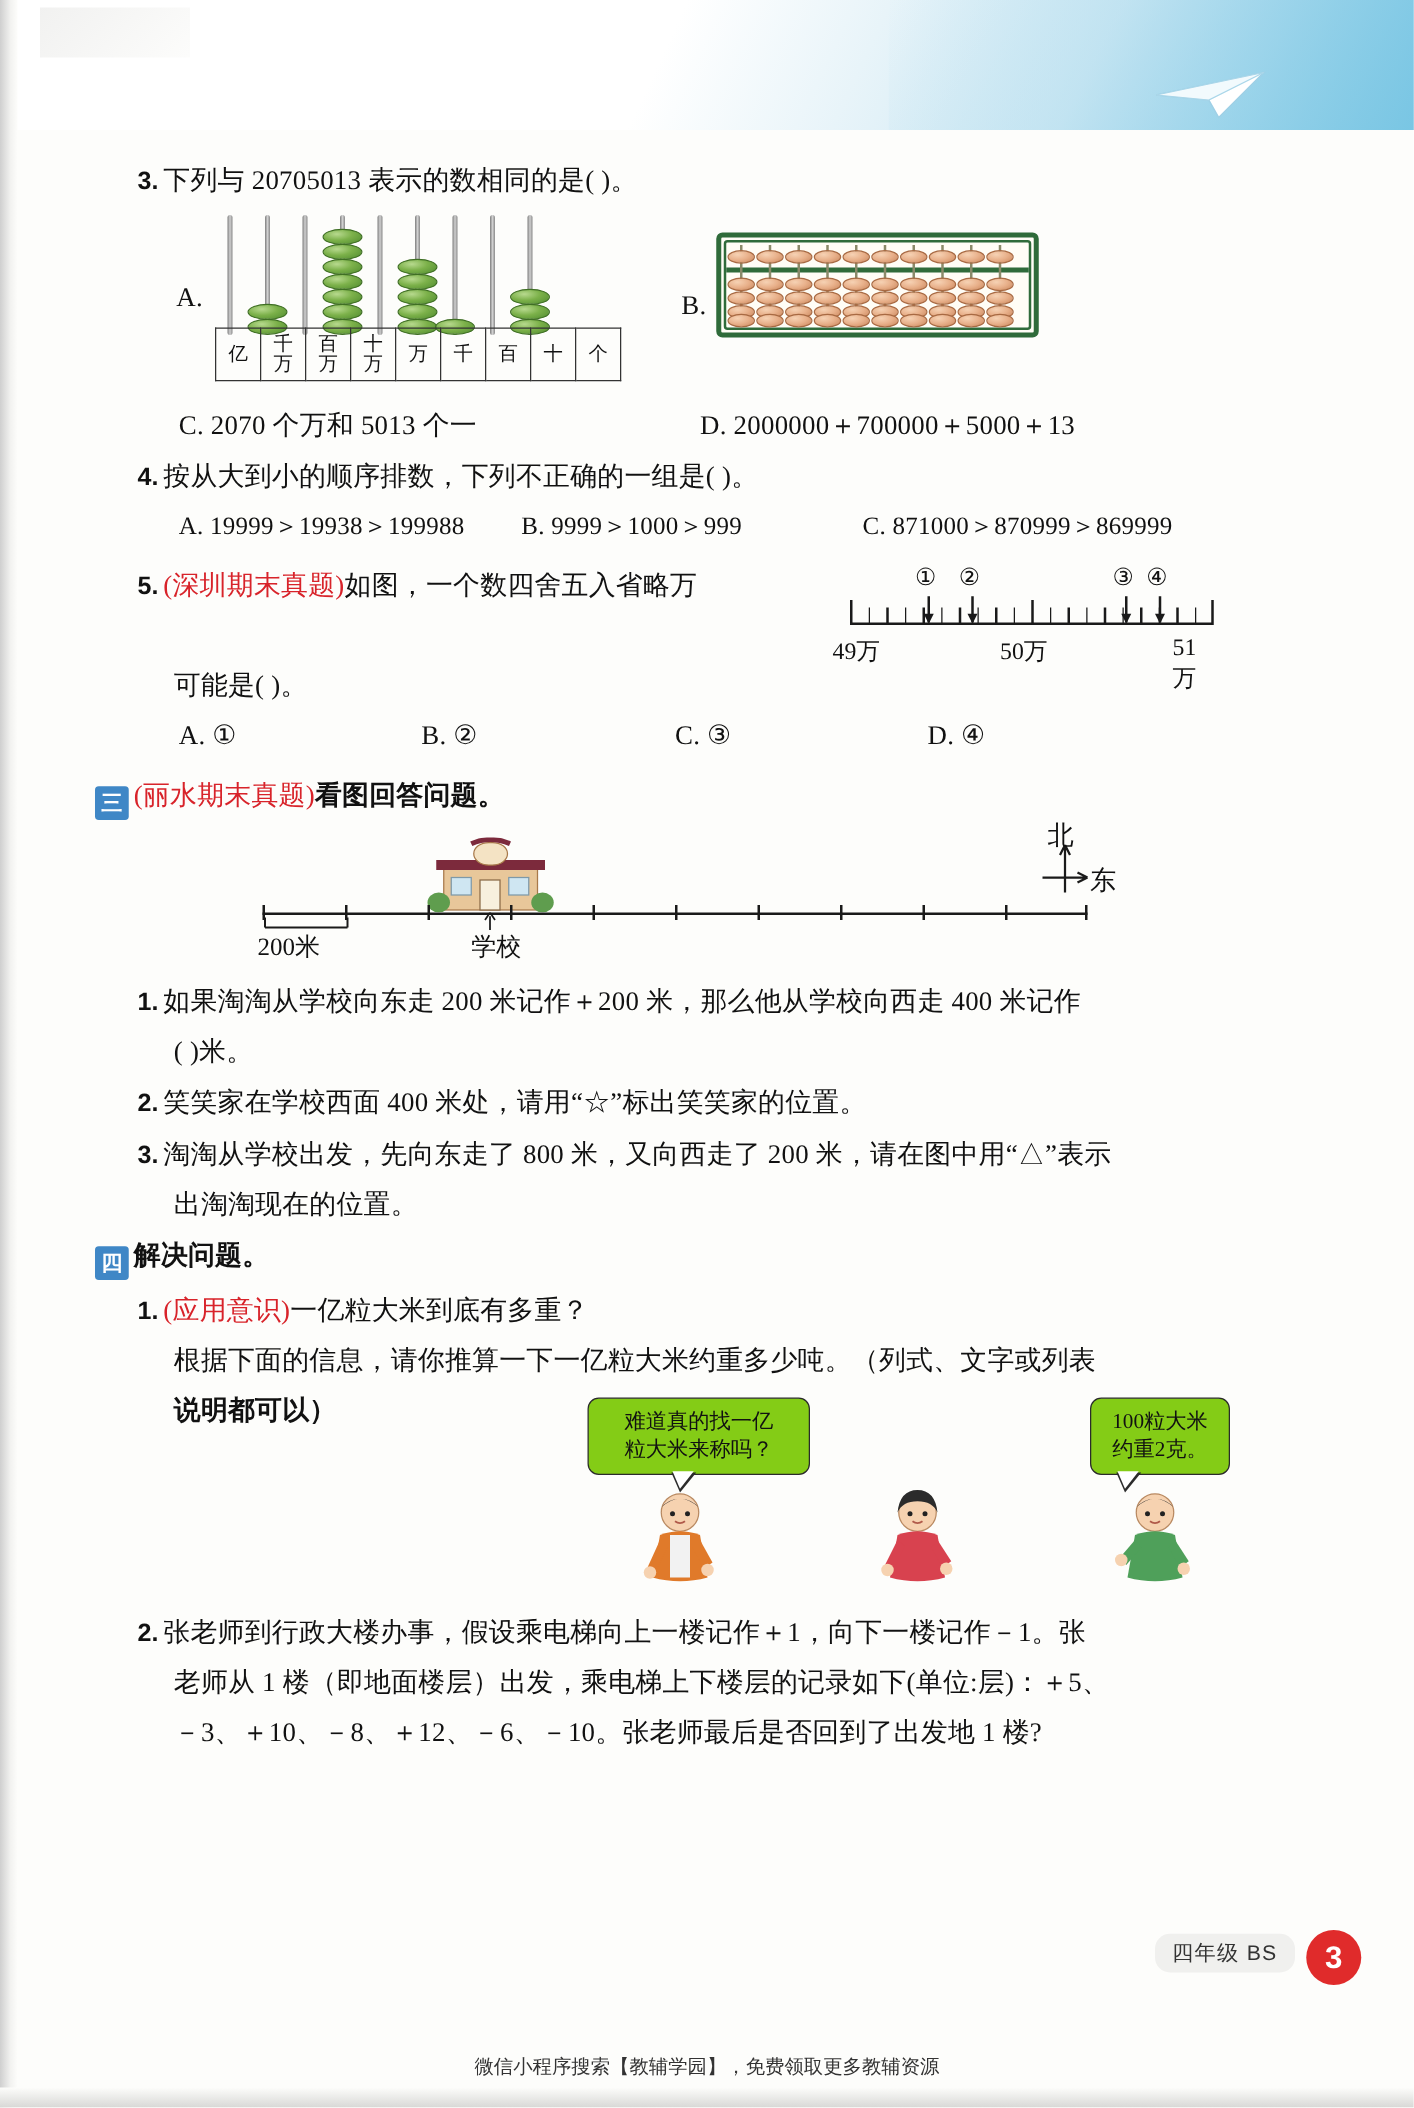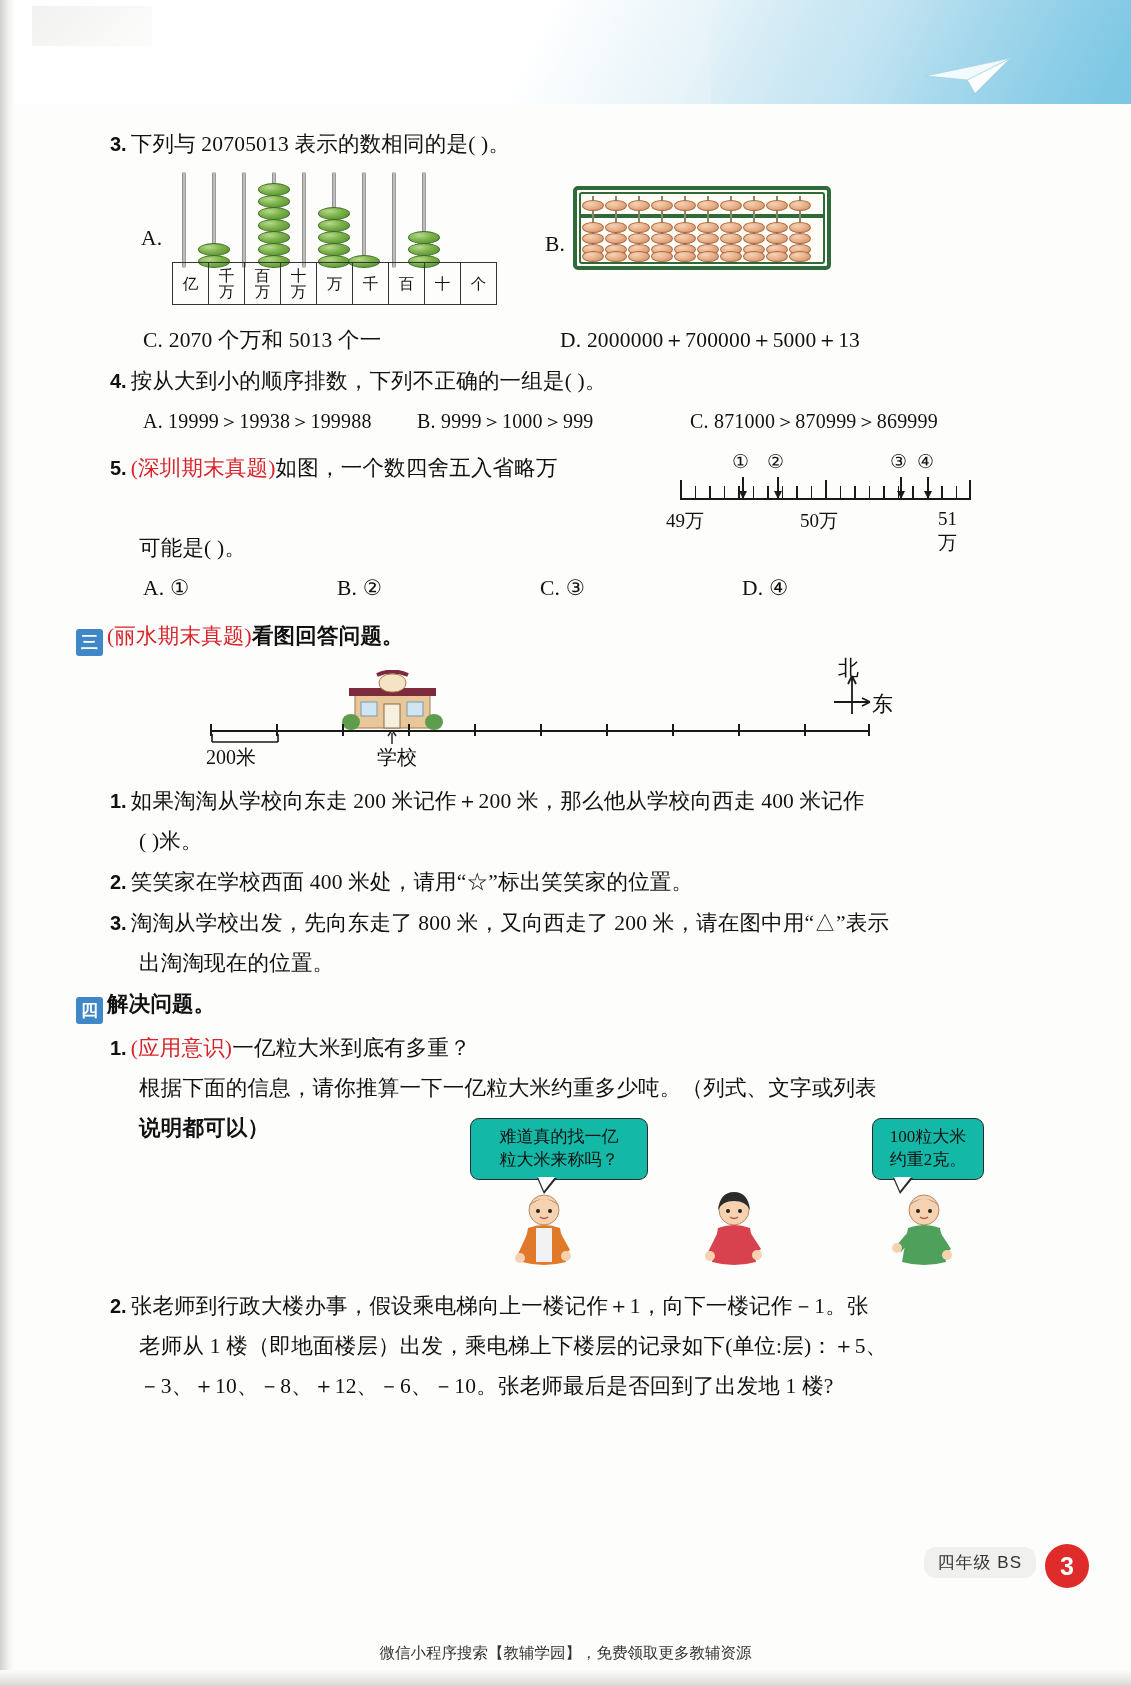--- a/index.html
+++ b/index.html
@@ -101,21 +101,21 @@
   .sm-tick { position:absolute; width:1.6px; height:12px; background:#1a1a1a; }
   .sm-brace { position:absolute; }
   .sm-lab { position:absolute; font-size:20px; }
   .compass { position:absolute; }
 
   .school-bldg { position:absolute; }
 
   
   .bubble {
     position:absolute; border:1.6px solid #2b2b2b; border-radius:9px;
-    background:#14b8a6; font-size:17px; line-height:1.35; padding:7px 9px;
+    background:#84cc16; font-size:17px; line-height:1.35; padding:7px 9px;
     text-align:center; font-family:"Liberation Serif", serif;
   }
   .bubble .tail {
     position:absolute; bottom:-15px; width:0; height:0;
     border-left:7px solid transparent; border-right:13px solid transparent;
     border-top:16px solid #2b2b2b;
   }
   .bubble .tail i {
     position:absolute; left:-6px; top:-17px; width:0; height:0;
     border-left:6px solid transparent; border-right:11px solid transparent;

